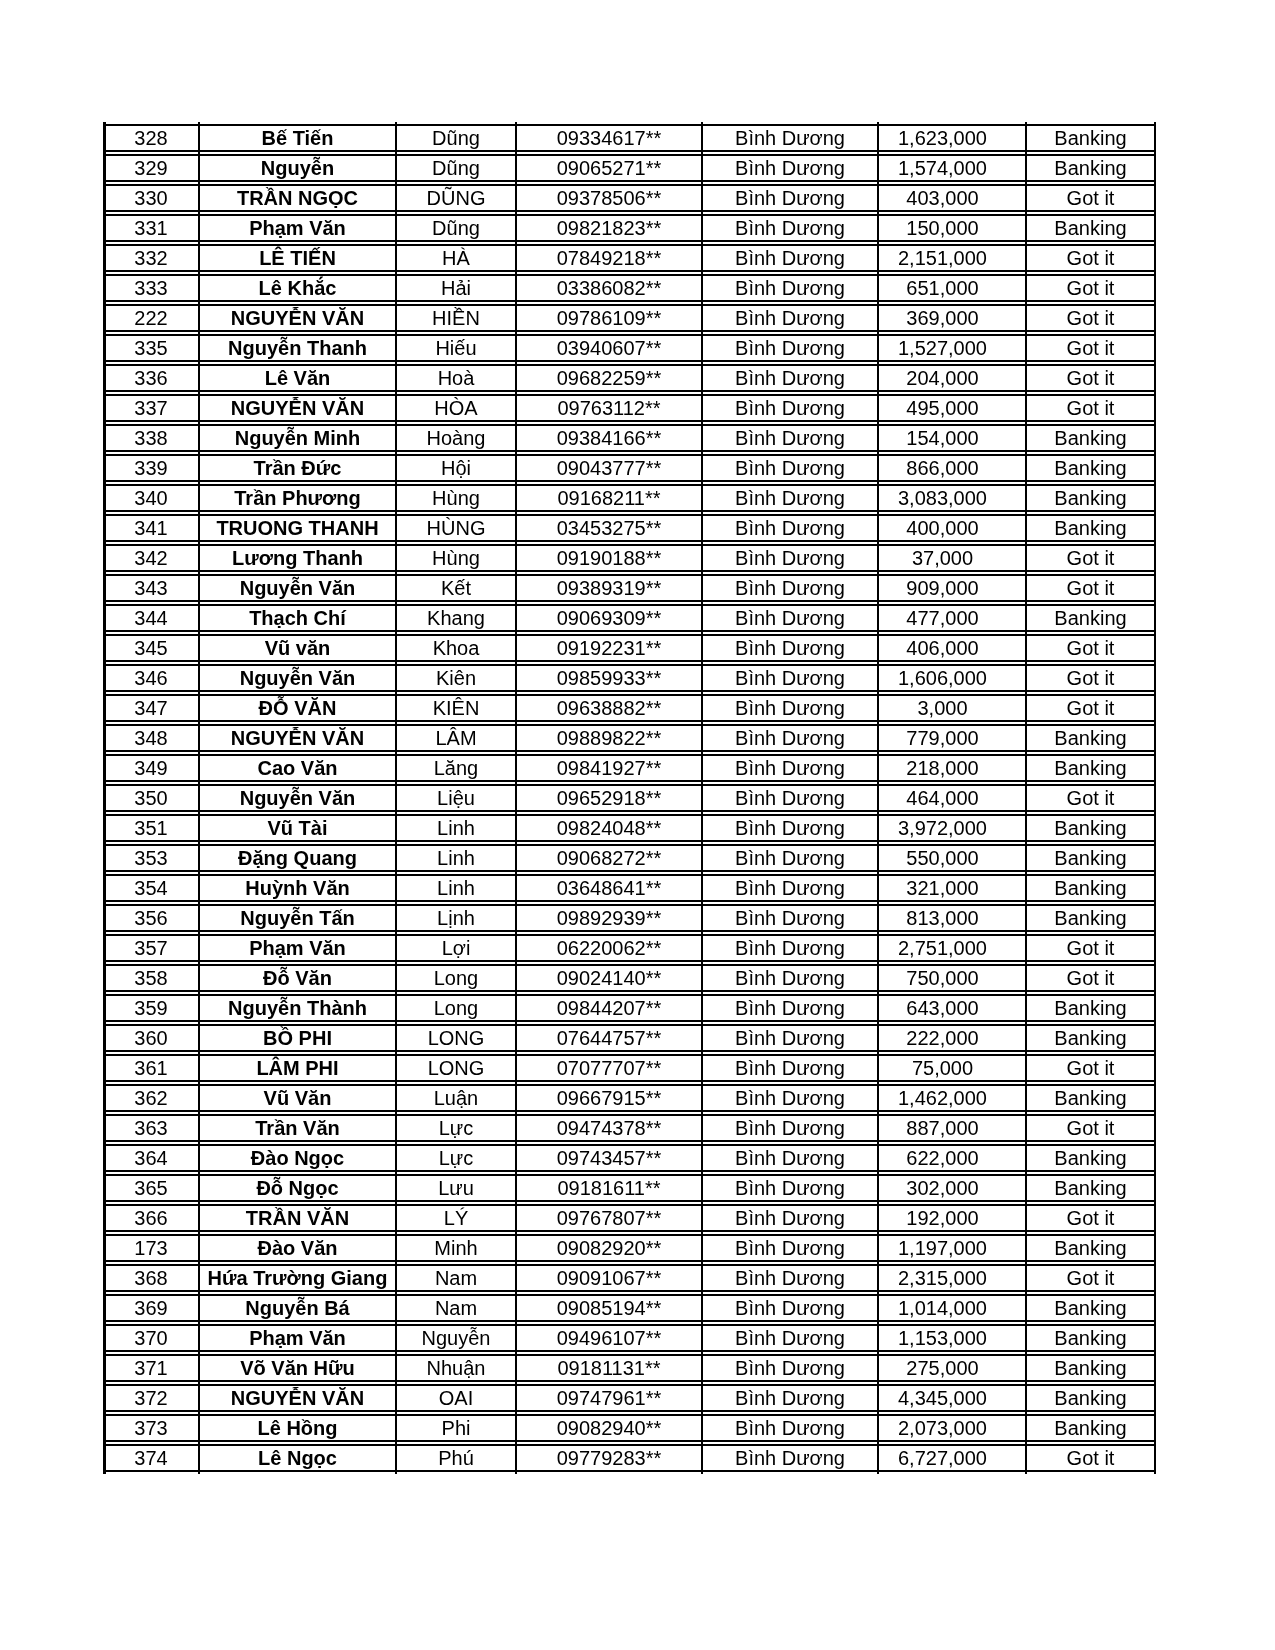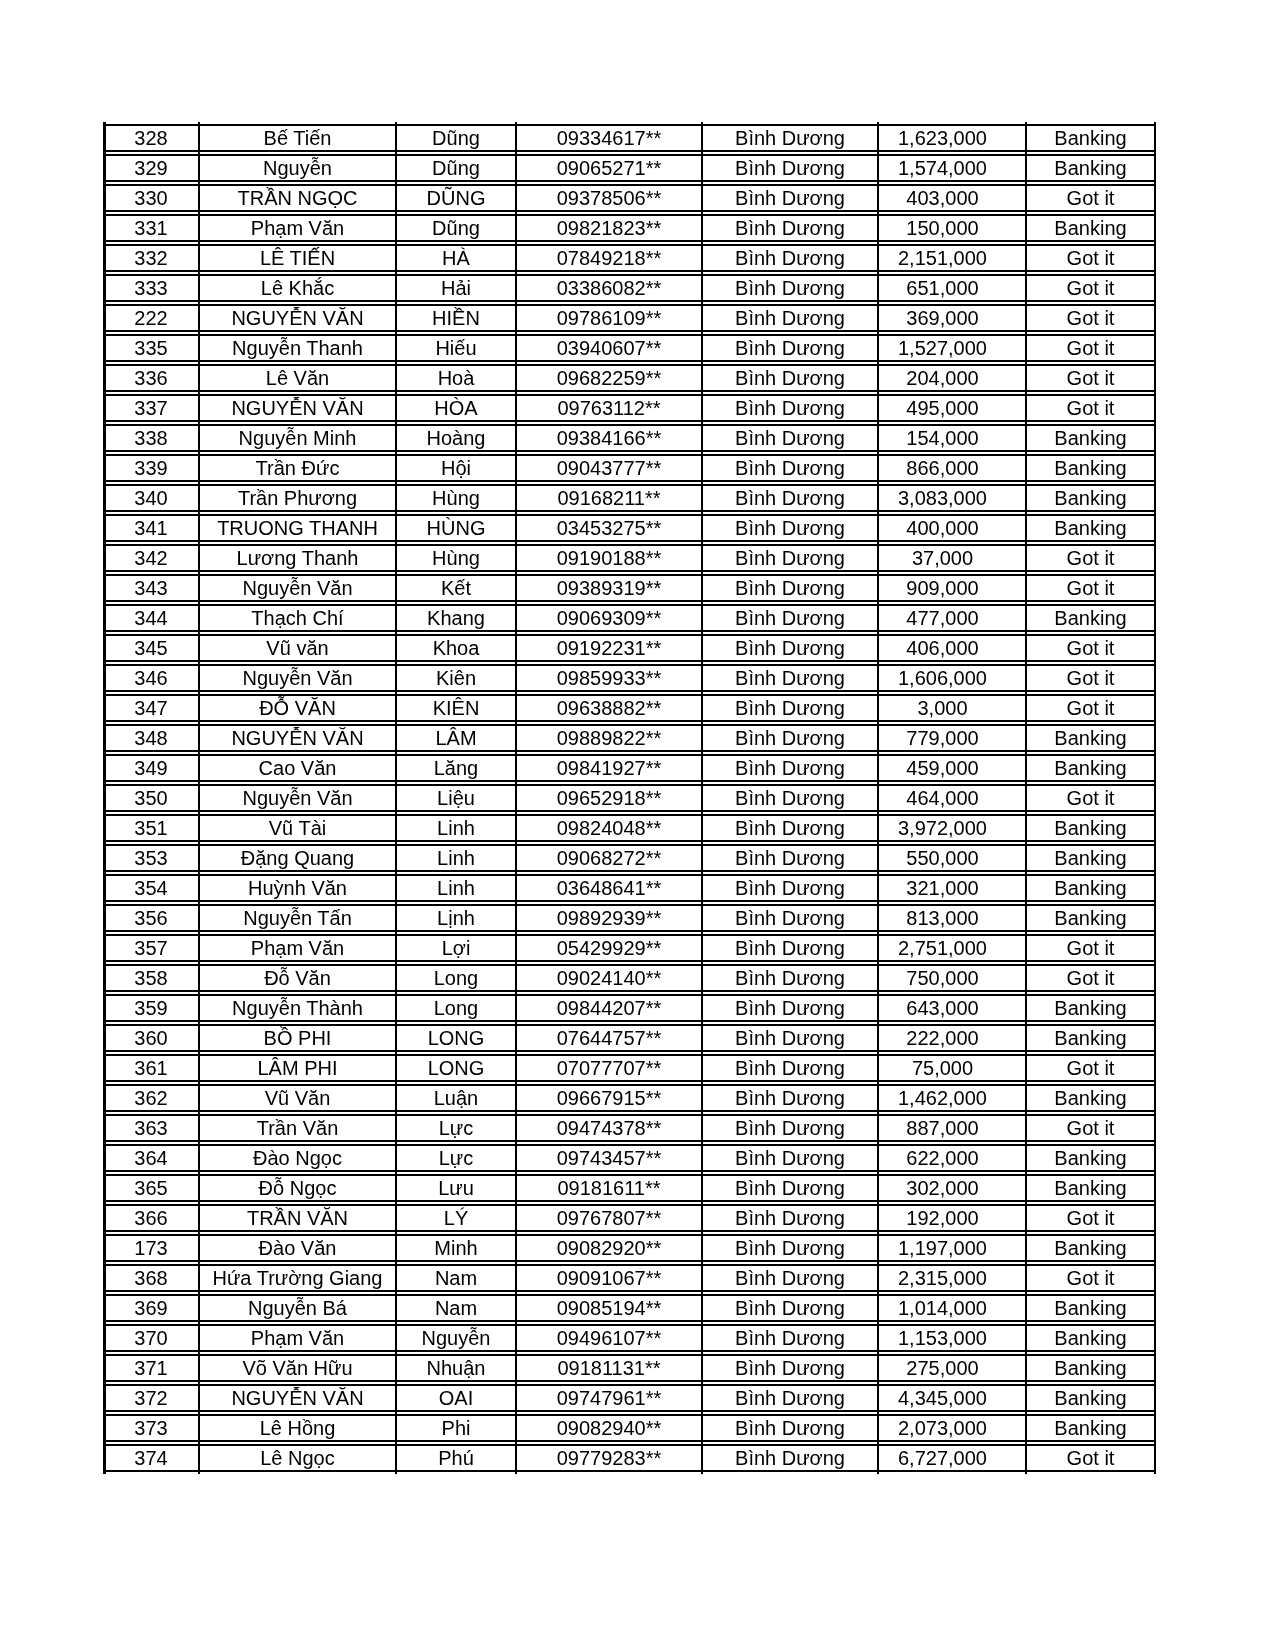--- a/index.html
+++ b/index.html
@@ -29,21 +29,21 @@
     height: 26.6px;
     border-top: 2px solid #000000;
     border-bottom: 2px solid #000000;
     font-size: 20px;
     line-height: 22px;
     text-align: center;
     vertical-align: middle;
     overflow: visible;
     white-space: nowrap;
   }
-  td.col-first_name { white-space: pre; }
+  td.col-first_name { white-space: pre; font-weight: bold; }
   td.col-amount  { text-align: right; padding-right: 20px; }
   td.col-status  { text-align: left;  padding-left: 0; }
   .vline {
     position: absolute;
     top: 0;
     bottom: 0;
     width: 2.5px;
     background: #000000;
   }
 </style>
@@ -251,21 +251,21 @@
             <td class="col-province">Bình Dương</td>
             <td class="col-amount">779,000</td>
             <td class="col-status">Banking</td>
           </tr>
           <tr>
             <td class="col-index">349</td>
             <td class="col-first_name">Cao Văn</td>
             <td class="col-last_name">Lăng</td>
             <td class="col-phone">09841927**</td>
             <td class="col-province">Bình Dương</td>
-            <td class="col-amount">459,000</td>
+            <td class="col-amount">218,000</td>
             <td class="col-status">Banking</td>
           </tr>
           <tr>
             <td class="col-index">350</td>
             <td class="col-first_name">Nguyễn Văn</td>
             <td class="col-last_name">Liệu</td>
             <td class="col-phone">09652918**</td>
             <td class="col-province">Bình Dương</td>
             <td class="col-amount">464,000</td>
             <td class="col-status">Got it</td>
@@ -303,21 +303,21 @@
             <td class="col-last_name">Lịnh</td>
             <td class="col-phone">09892939**</td>
             <td class="col-province">Bình Dương</td>
             <td class="col-amount">813,000</td>
             <td class="col-status">Banking</td>
           </tr>
           <tr>
             <td class="col-index">357</td>
             <td class="col-first_name">Phạm Văn</td>
             <td class="col-last_name">Lợi</td>
-            <td class="col-phone">05429929**</td>
+            <td class="col-phone">06220062**</td>
             <td class="col-province">Bình Dương</td>
             <td class="col-amount">2,751,000</td>
             <td class="col-status">Got it</td>
           </tr>
           <tr>
             <td class="col-index">358</td>
             <td class="col-first_name">Đỗ Văn</td>
             <td class="col-last_name">Long</td>
             <td class="col-phone">09024140**</td>
             <td class="col-province">Bình Dương</td>

